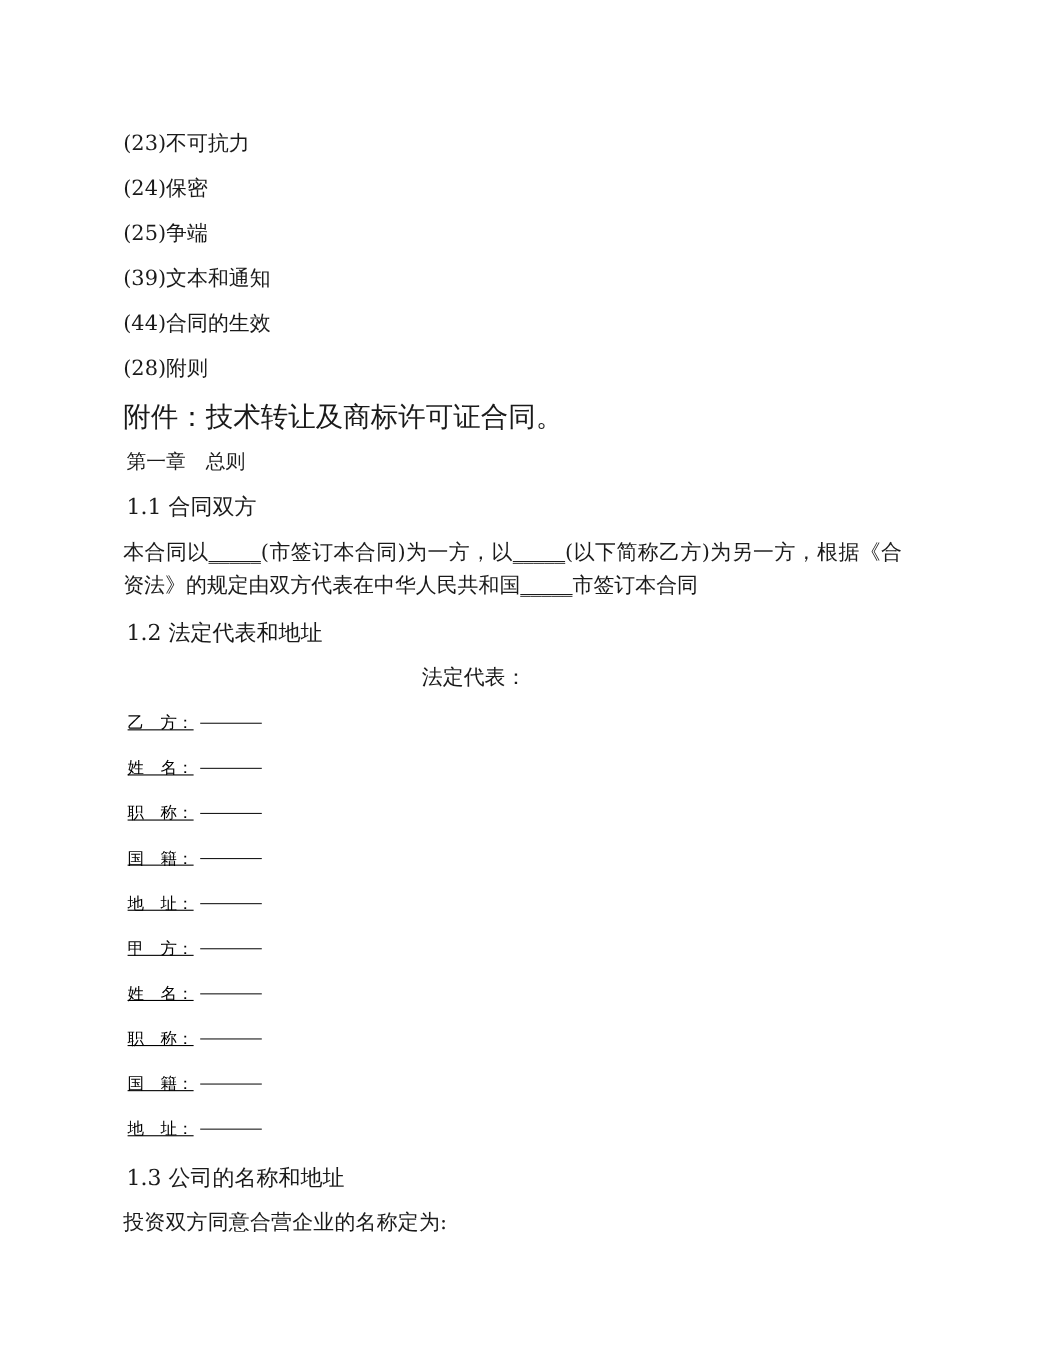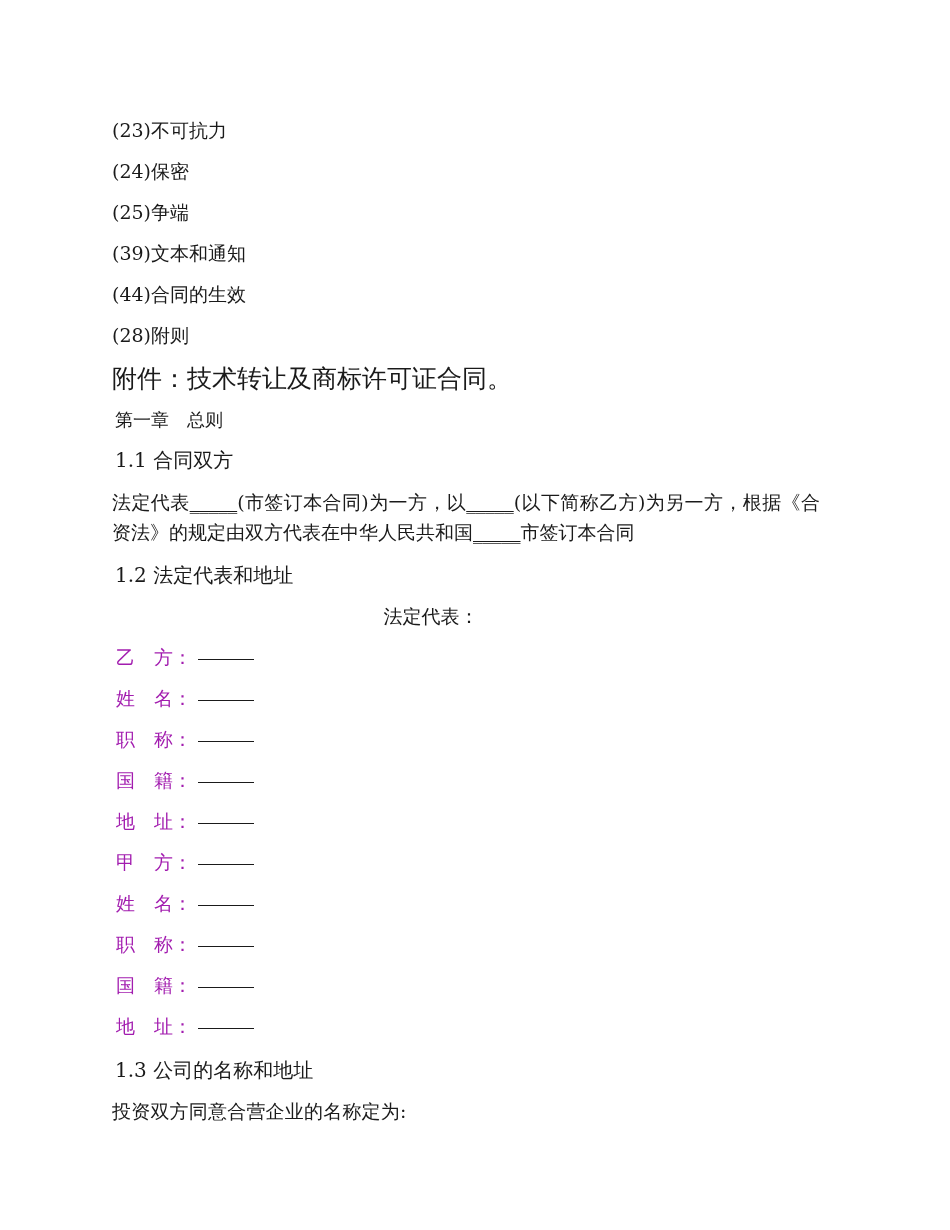--- a/index.html
+++ b/index.html
@@ -76,25 +76,26 @@
     width: 708px;
     margin: 6px 0 8px 0;
     word-break: break-all;
   }
   .paragraph .blank {
     text-decoration: underline;
     text-underline-offset: 2px;
   }
   
   .field-row {
-    font-size: 19px;
+    font-size: 15px;
     line-height: 41px;
-    color: #a21caf;
+    color: #000000;
     white-space: pre;
     padding-left: 4px;
+    text-decoration: underline;
   }
   .field-row .field-label {
     display: inline;
   }
   .field-row .field-blank {
     display: inline-block;
     width: 56px;
     border-bottom: 1.5px solid #1a1a1a;
     vertical-align: 4px;
     margin-left: 6px;
@@ -121,21 +122,21 @@
     <div class="clause-item">(39)文本和通知</div>
     <div class="clause-item">(44)合同的生效</div>
     <div class="clause-item">(28)附则</div>
 
     <div class="attachment-line">附件：技术转让及商标许可证合同。</div>
 
     <div class="chapter-heading">第一章　总则</div>
 
     <div class="section-heading">1.1 合同双方</div>
 
-    <div class="paragraph"><span>法定代表</span><span class="blank">_____</span><span>(市签订本合同)为一方，以</span><span class="blank">_____</span><span>(以下简称乙方)为另一方，根据《合资法》的规定由双方代表在中华人民共和国</span><span class="blank">_____</span><span>市签订本合同</span></div>
+    <div class="paragraph"><span>本合同以</span><span class="blank">_____</span><span>(市签订本合同)为一方，以</span><span class="blank">_____</span><span>(以下简称乙方)为另一方，根据《合资法》的规定由双方代表在中华人民共和国</span><span class="blank">_____</span><span>市签订本合同</span></div>
 
     <div class="section-heading">1.2 法定代表和地址</div>
 
     <div class="lead-label">法定代表：</div>
 
     <div class="field-row"><span class="field-label">乙　方：</span><span class="field-blank"></span></div>
     <div class="field-row"><span class="field-label">姓　名：</span><span class="field-blank"></span></div>
     <div class="field-row"><span class="field-label">职　称：</span><span class="field-blank"></span></div>
     <div class="field-row"><span class="field-label">国　籍：</span><span class="field-blank"></span></div>
     <div class="field-row"><span class="field-label">地　址：</span><span class="field-blank"></span></div>

